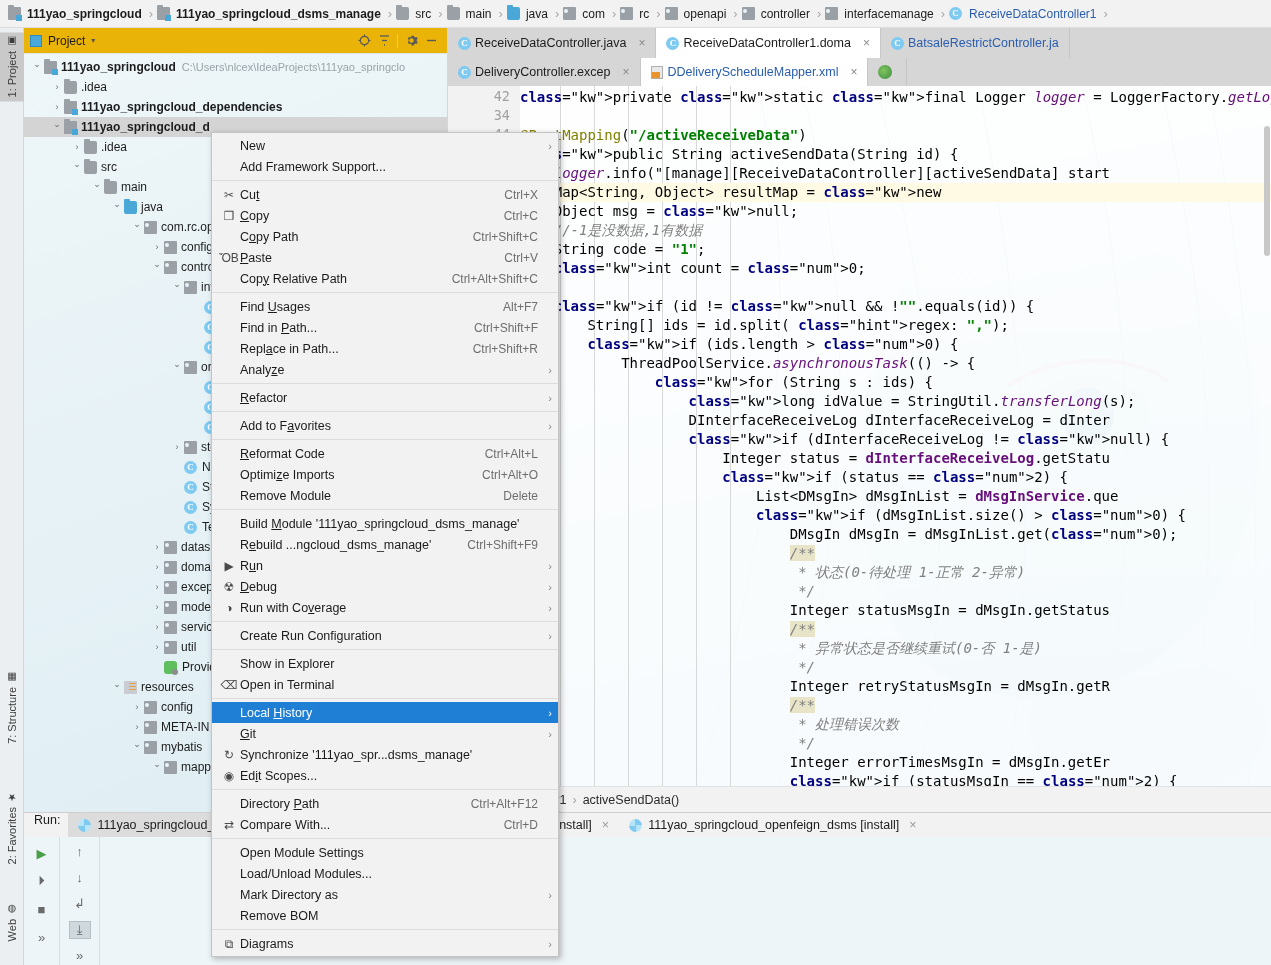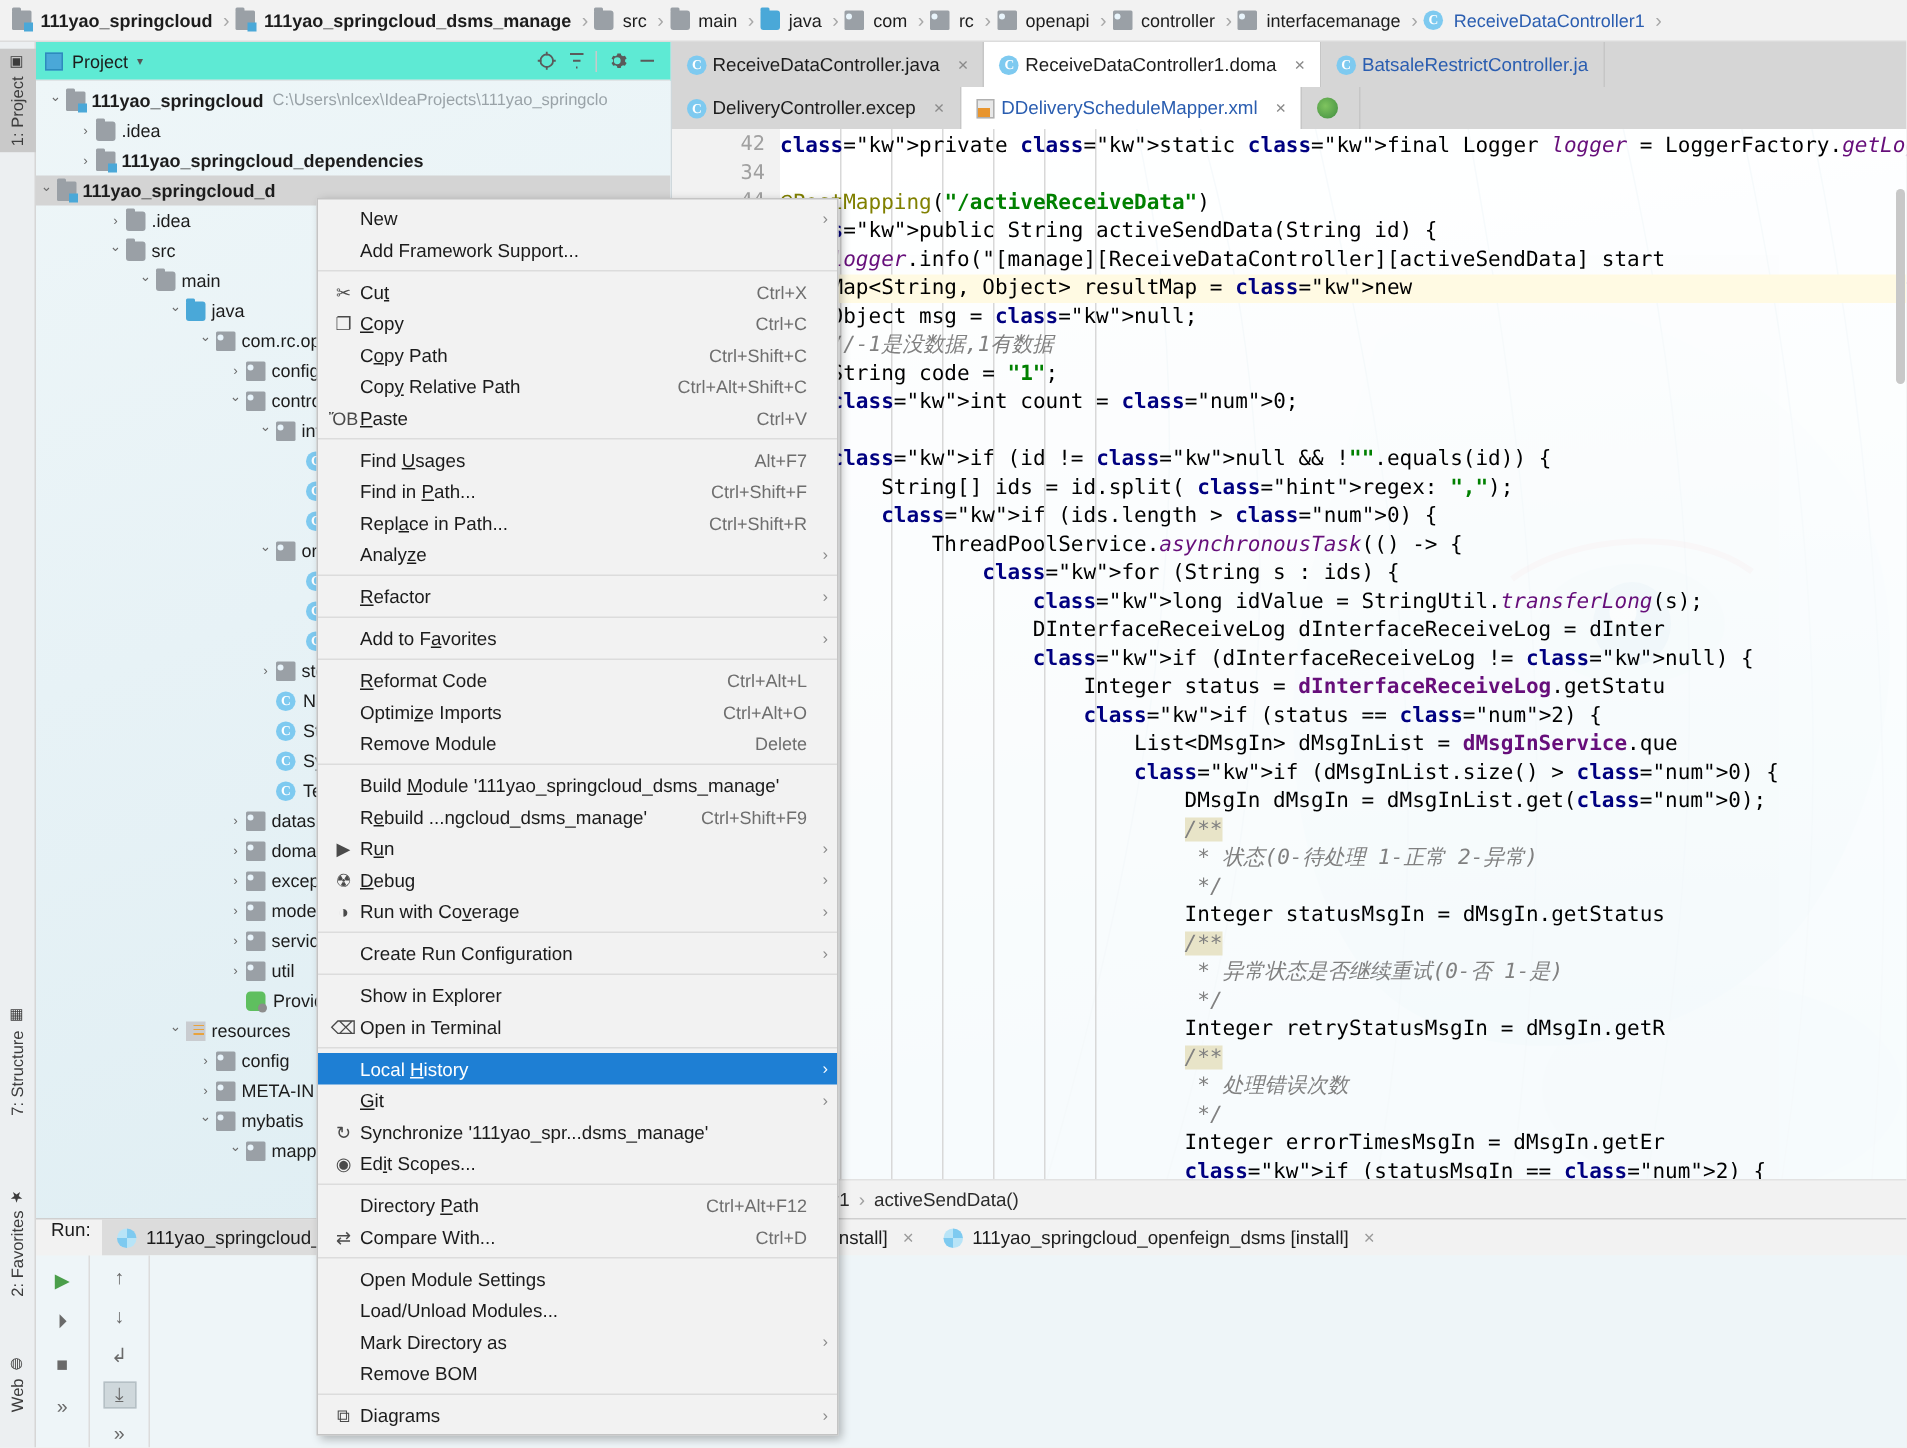--- a/index.html
+++ b/index.html
@@ -50,21 +50,21 @@
     writing-mode:vertical-rl; transform:rotate(180deg);
     font-size:11px; color:#3c3c3c; text-align:center;
     padding:4px 0; white-space:nowrap; cursor:default;
     display:flex; align-items:center; justify-content:center; gap:4px;
   }
   .vtab.active { background:#c9c9c9; }
   .vtab .vglyph { font-size:10px; }
 
   
   .projpanel { position:absolute; left:24px; top:28px; width:424px; height:785px; background:#f0f4f6; border-right:1px solid #cfd8dc; }
-  .projhead { height:26px; background:#5eead4; display:flex; align-items:center; padding:0 6px; border-bottom:1px solid #e0e4e6;}
+  .projhead { height:26px; background:#eab308; display:flex; align-items:center; padding:0 6px; border-bottom:1px solid #e0e4e6;}
   .projhead .sq { width:12px; height:12px; background:#4aa8d8; border:1px solid #2d8bbd; margin-right:6px;}
   .projhead .lbl { font-size:12px; color:#1c1c1c; }
   .projhead .caret { margin-left:6px; color:#555; font-size:8px; }
   .projhead .spacer { flex:1; }
   .hicon { width:20px; height:20px; display:flex; align-items:center; justify-content:center; color:#5a5a5a; font-size:13px; }
   .hsep { width:1px; height:14px; background:#c9c9c9; margin:0 3px; }
 
   .tree { position:absolute; left:0; top:26px; right:0; bottom:0; overflow:hidden; padding-top:3px;
           background:linear-gradient(160deg,#eef6f8 0%,#e7f2f6 45%,#dfeef3 100%); }
   .trow { height:20px; display:flex; align-items:center; white-space:nowrap; font-size:12px; color:#1c1c1c; }
@@ -290,21 +290,21 @@
         <div class="trow " style="padding-left:26px">
           <span class="arrow closed"></span>
           <span class="fico folder"></span>
           <span class="tlabel ">.idea</span>
         </div>
         <div class="trow " style="padding-left:26px">
           <span class="arrow closed"></span>
           <span class="fico module"></span>
           <span class="tlabel b">111yao_springcloud_dependencies</span>
         </div>
-        <div class="trow sel" style="">
+        <div class="trow sel" style="padding-left:26px">
           <span class="arrow open"></span>
           <span class="fico module"></span>
           <span class="tlabel b">111yao_springcloud_d</span>
         </div>
         <div class="trow " style="padding-left:46px">
           <span class="arrow closed"></span>
           <span class="fico folder"></span>
           <span class="tlabel ">.idea</span>
         </div>
         <div class="trow " style="padding-left:46px">
@@ -621,31 +621,31 @@
         <span class="mkey">Ctrl+C</span>
         <span class="marr"></span>
       </div>
       <div class="mi ">
         <span class="micon"></span>
         <span class="mlbl">C<span class="u">o</span>py Path</span>
         <span class="mkey">Ctrl+Shift+C</span>
         <span class="marr"></span>
       </div>
       <div class="mi ">
-        <span class="micon"></span>
-        <span class="mlbl">Cop<span class="u">y</span> Relative Path</span>
-        <span class="mkey">Ctrl+Alt+Shift+C</span>
-        <span class="marr"></span>
-      </div>
-      <div class="mi ">
         <span class="micon ">ὌB</span>
         <span class="mlbl"><span class="u">P</span>aste</span>
         <span class="mkey">Ctrl+V</span>
         <span class="marr"></span>
       </div>
+      <div class="mi ">
+        <span class="micon"></span>
+        <span class="mlbl">Cop<span class="u">y</span> Relative Path</span>
+        <span class="mkey">Ctrl+Alt+Shift+C</span>
+        <span class="marr"></span>
+      </div>
       <div class="msep"></div>
       <div class="mi ">
         <span class="micon"></span>
         <span class="mlbl">Find <span class="u">U</span>sages</span>
         <span class="mkey">Alt+F7</span>
         <span class="marr"></span>
       </div>
       <div class="mi ">
         <span class="micon"></span>
         <span class="mlbl">Find in <span class="u">P</span>ath...</span>

